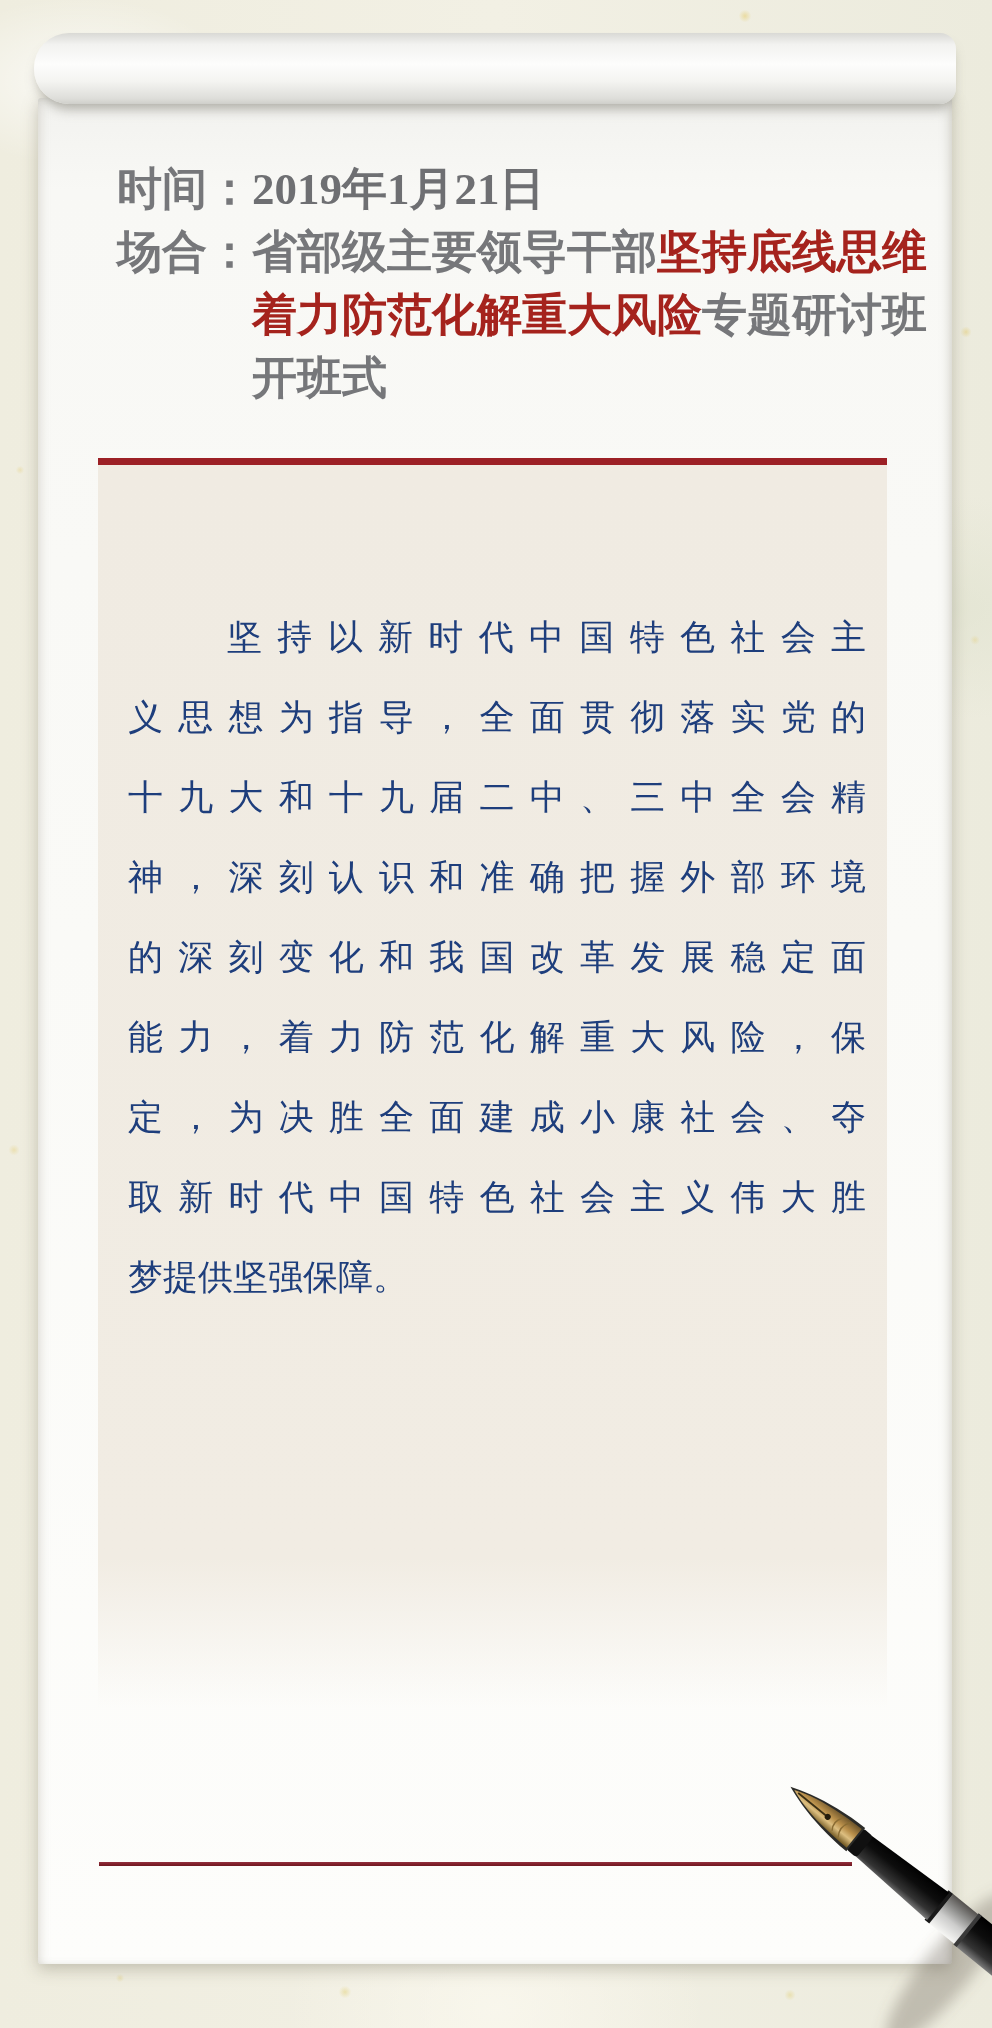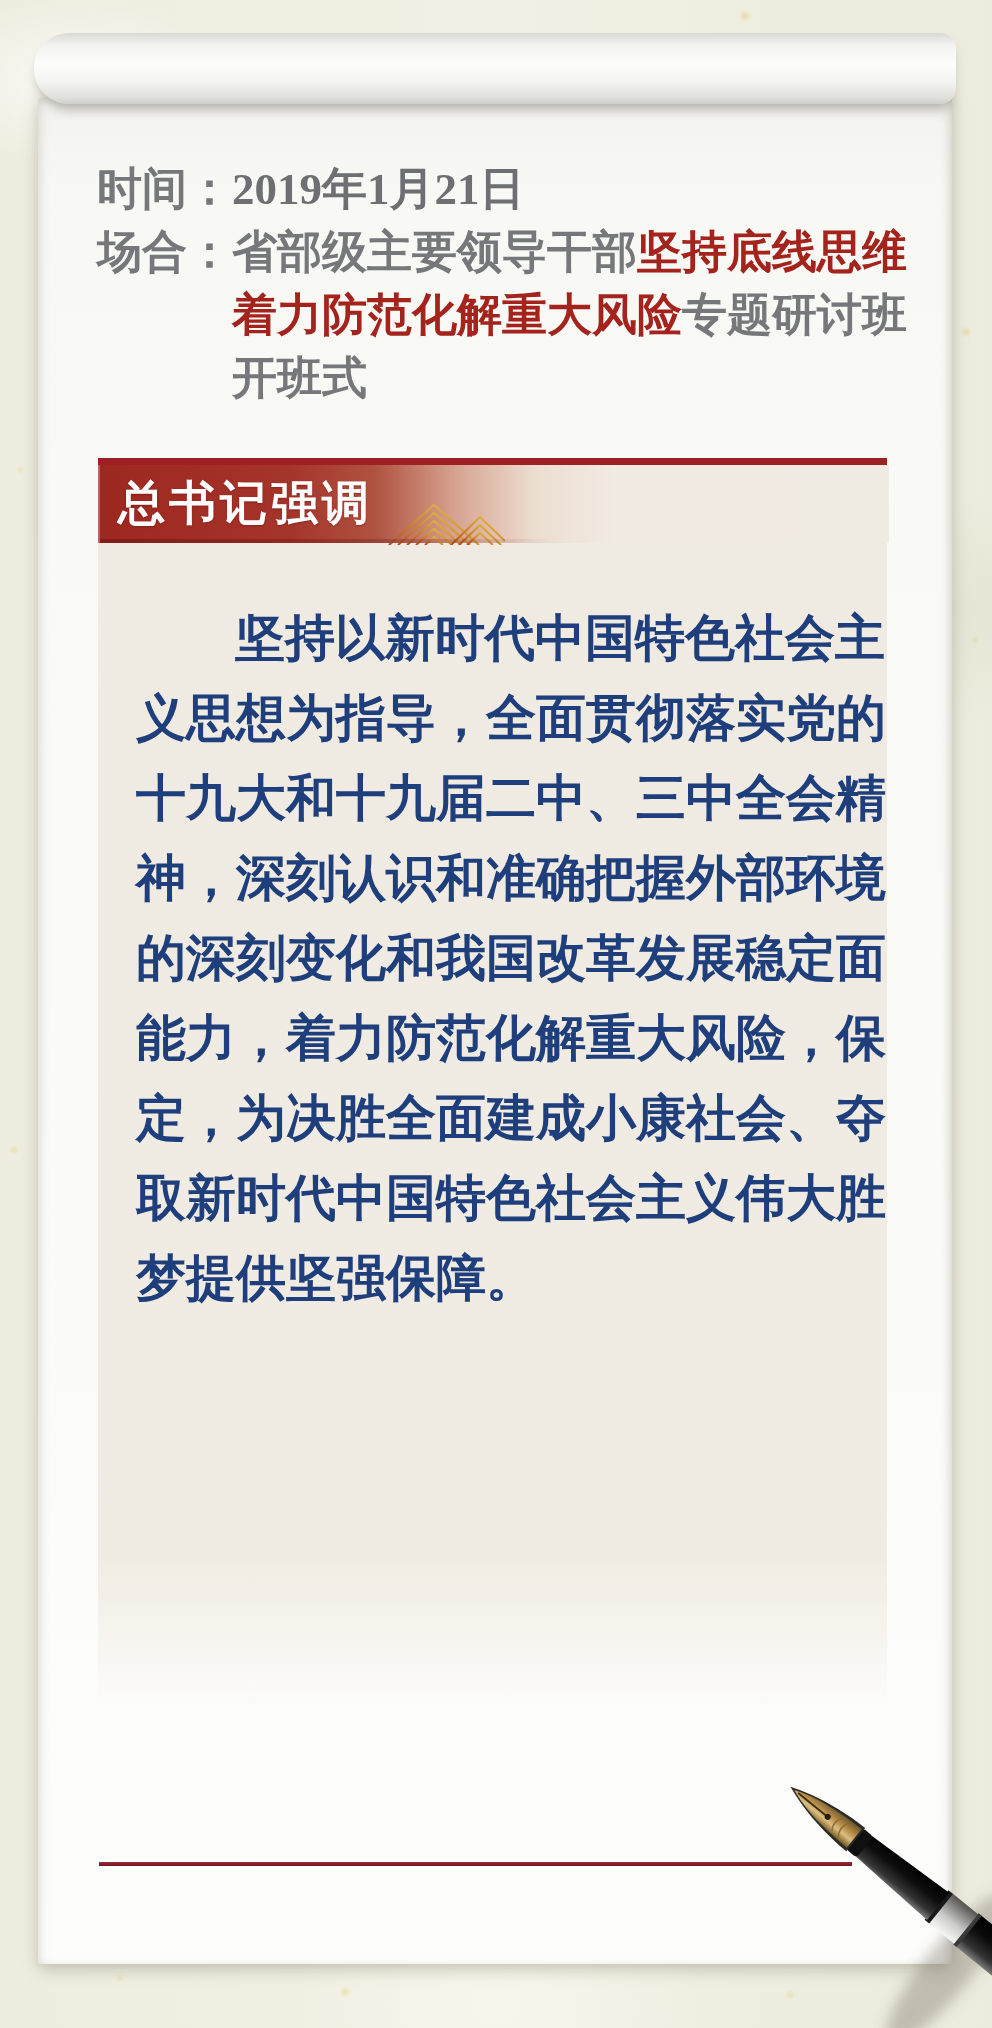--- a/index.html
+++ b/index.html
@@ -36,21 +36,21 @@
     background:linear-gradient(180deg,#d9d9d5 0,#f2f2f0 16%,#fdfdfc 44%,#f4f4f1 68%,#dededa 92%,#cfcfca 100%);
     border-radius:35px 16px 16px 35px;
     box-shadow:0 9px 12px -4px rgba(110,108,95,.5);
   }
   
   .header{
     position:absolute;left:97px;top:158px;width:810px;
     font-size:45px;font-weight:bold;line-height:63px;color:#76777a;
     letter-spacing:0;
   }
-  .hdr-row{white-space:nowrap;}
+  .hdr-row{white-space:nowrap;margin-left:20px;}
   .hdr-row.occasion{display:flex;align-items:flex-start;}
   .hdr-label{color:#76777a;}
   .hdr-value{color:#6e6f72;}
   .occ-lines{white-space:nowrap;}
   .gray{color:#76777a;}
   .red{color:#a5231d;}
   
   .quote-panel{
     position:absolute;left:98px;top:458px;width:789px;height:1250px;
     background:linear-gradient(180deg,#f0ebe2 0,#f1ece3 88%,rgba(241,236,227,0) 100%);
@@ -69,21 +69,21 @@
   }
   .banner-title{
     position:absolute;left:18px;top:0;line-height:76px;
     font-size:47px;font-weight:bold;color:#ffffff;letter-spacing:4px;
     text-shadow:0 1px 2px rgba(90,10,10,.35);
   }
   .mountains{position:absolute;left:287px;bottom:-2px;}
   
   .quote-body{
     position:absolute;left:30px;top:140px;width:738px;
-    font-size:50px;color:#1e3e7c;font-weight:bold;margin-left:8px;
+    font-size:35px;color:#1e3e7c;font-weight:normal;
   }
   .q-line{
     height:80px;line-height:80px;white-space:nowrap;
     text-align:justify;text-align-last:justify;
     text-justify:inter-ideograph;
   }
   .q-line.first{padding-left:99px;}
   .q-line.last{text-align:left;text-align-last:left;}
   
   .divider{
@@ -110,42 +110,20 @@
       <div class="occ-lines">
         <div class="occ-line"><span class="gray">省部级主要领导干部</span><span class="red">坚持底线思维</span></div>
         <div class="occ-line"><span class="red">着力防范化解重大风险</span><span class="gray">专题研讨班</span></div>
         <div class="occ-line"><span class="gray">开班式</span></div>
       </div>
     </div>
   </div>
 
   <div class="quote-panel">
     <div class="banner-topline"></div>
-    <div class="banner-band">
-      <span class="banner-title">总书记强调</span>
-      <svg class="mountains" width="118" height="42" viewBox="0 0 118 42">
-        <defs>
-          <linearGradient id="gold" x1="0" y1="1" x2="1" y2="0">
-            <stop offset="0" stop-color="#b44f28"></stop>
-            <stop offset="0.5" stop-color="#d1912f"></stop>
-            <stop offset="1" stop-color="#e8c45c"></stop>
-          </linearGradient>
-        </defs>
-        <g fill="none" stroke="url(#gold)" stroke-width="2.2">
-          <path d="M2,42 L47,2 L92,42"></path>
-          <path d="M11,42 L47,10 L83,42"></path>
-          <path d="M20,42 L47,18 L74,42"></path>
-          <path d="M29,42 L47,26 L65,42"></path>
-          <path d="M38,42 L47,34 L56,42"></path>
-          <path d="M64,42 L93,14 L118,38"></path>
-          <path d="M72,42 L93,22 L114,42"></path>
-          <path d="M80,42 L93,30 L106,42"></path>
-        </g>
-      </svg>
-    </div>
 
     <div class="quote-body">
       <div class="q-line first">坚持以新时代中国特色社会主</div>
       <div class="q-line">义思想为指导，全面贯彻落实党的</div>
       <div class="q-line">十九大和十九届二中、三中全会精</div>
       <div class="q-line">神，深刻认识和准确把握外部环境</div>
       <div class="q-line">的深刻变化和我国改革发展稳定面</div>
       <div class="q-line">能力，着力防范化解重大风险，保</div>
       <div class="q-line">定，为决胜全面建成小康社会、夺</div>
       <div class="q-line">取新时代中国特色社会主义伟大胜</div>

